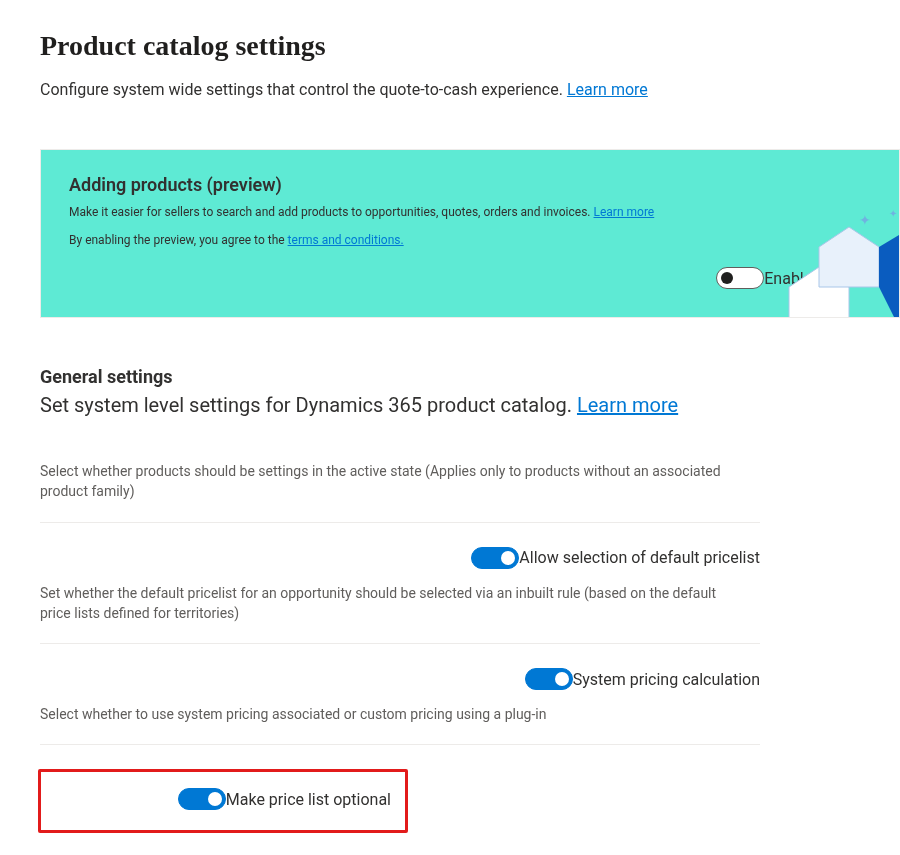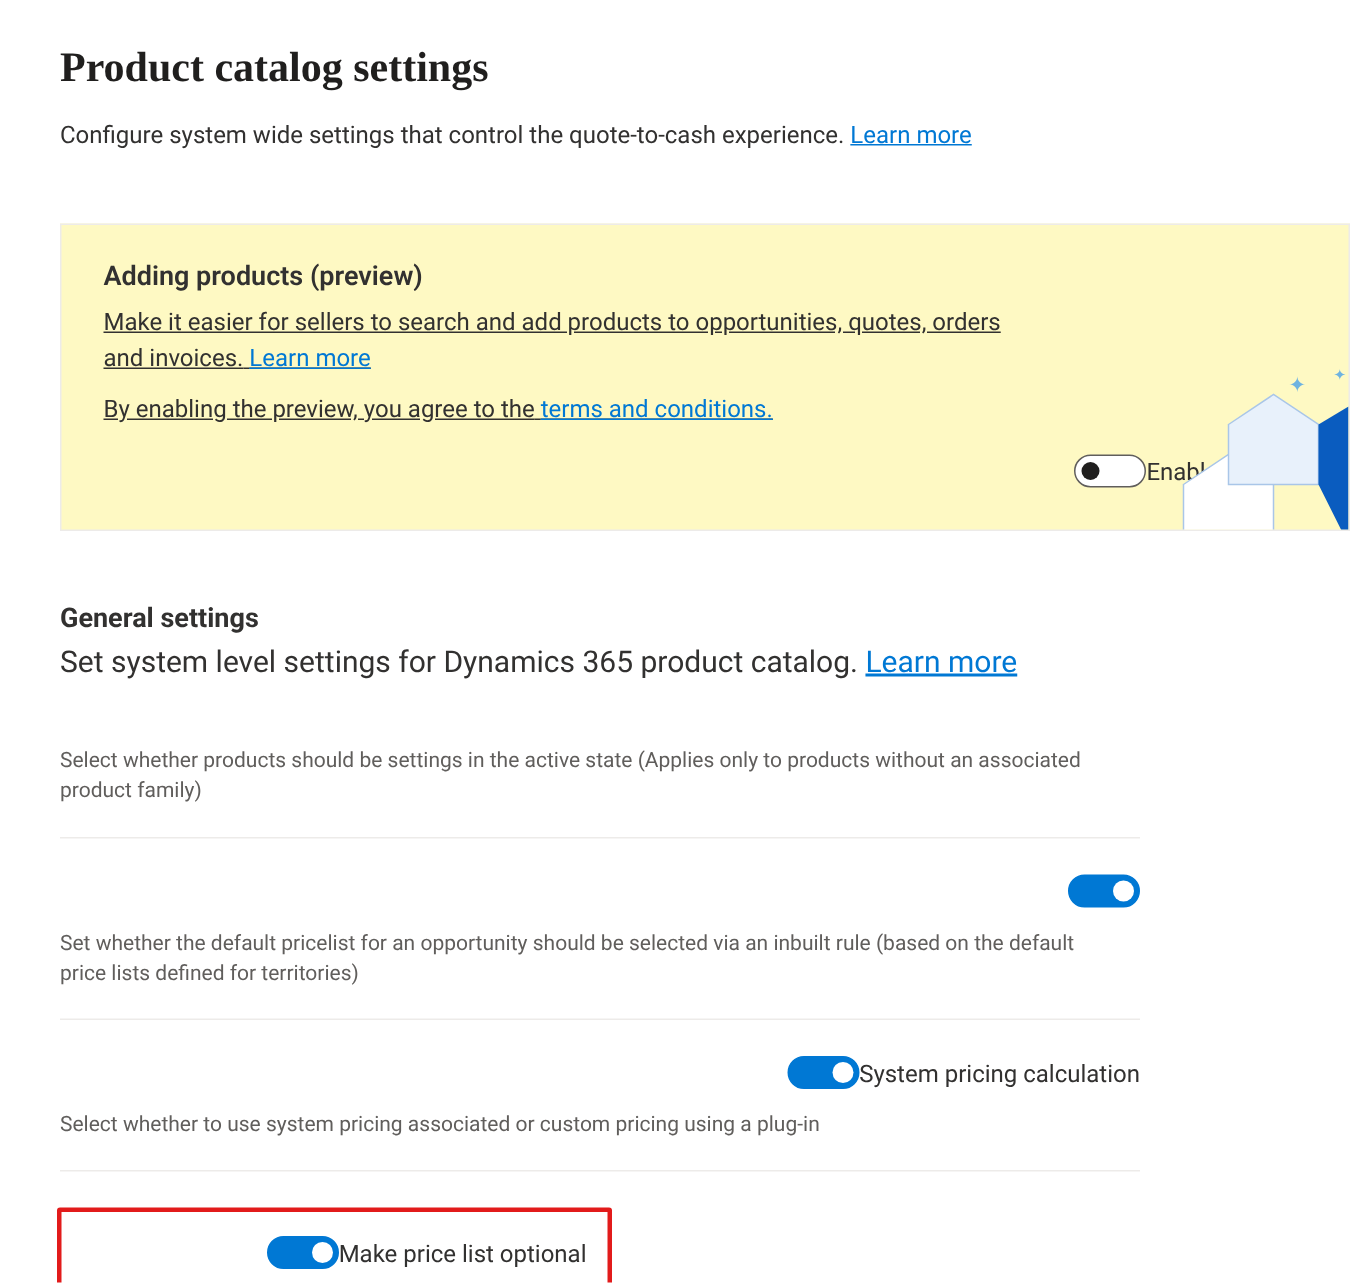--- a/index.html
+++ b/index.html
@@ -26,39 +26,38 @@
       font-size: 16px;
       color: #323130;
       margin-bottom: 50px;
     }
     .link {
       color: #0078d4;
       text-decoration: underline;
       cursor: pointer;
     }
     .callout-card {
-      background: #fef9c3;
+      background: #5eead4;
       border: 1px solid #edebe9;
       padding: 24px 28px;
       margin-bottom: 48px;
       position: relative;
       overflow: hidden;
       width: 860px;
     }
     .callout-title {
       font-size: 18px;
       font-weight: 600;
       margin-bottom: 8px;
     }
     .callout-text {
-      font-size: 16px;
+      font-size: 12px;
       line-height: 1.5;
       margin-bottom: 10px;
       max-width: 620px;
-      text-decoration: underline;
     }
     .toggle-row {
       display: flex;
       align-items: center;
       margin-top: 18px;
       margin-bottom: 4px;
       justify-content: flex-end;
     }
     .toggle {
       width: 48px;
@@ -186,20 +185,21 @@
   <a class="link">Learn more</a>
 </p>
 
 <div class="setting-block">
   <div class="setting-desc">Select whether products should be settings in the active state (Applies only to products without an associated product family)</div>
 </div>
 
 <div class="setting-block">
   <div class="toggle-row">
     <div class="toggle toggle-on"></div>
+    <span class="toggle-label">Allow selection of default pricelist</span>
   </div>
   <div class="setting-desc">Set whether the default pricelist for an opportunity should be selected via an inbuilt rule (based on the default price lists defined for territories)</div>
 </div>
 
 <div class="setting-block">
   <div class="toggle-row">
     <div class="toggle toggle-on"></div>
     <span class="toggle-label">System pricing calculation</span>
   </div>
   <div class="setting-desc">Select whether to use system pricing associated or custom pricing using a plug-in</div>

